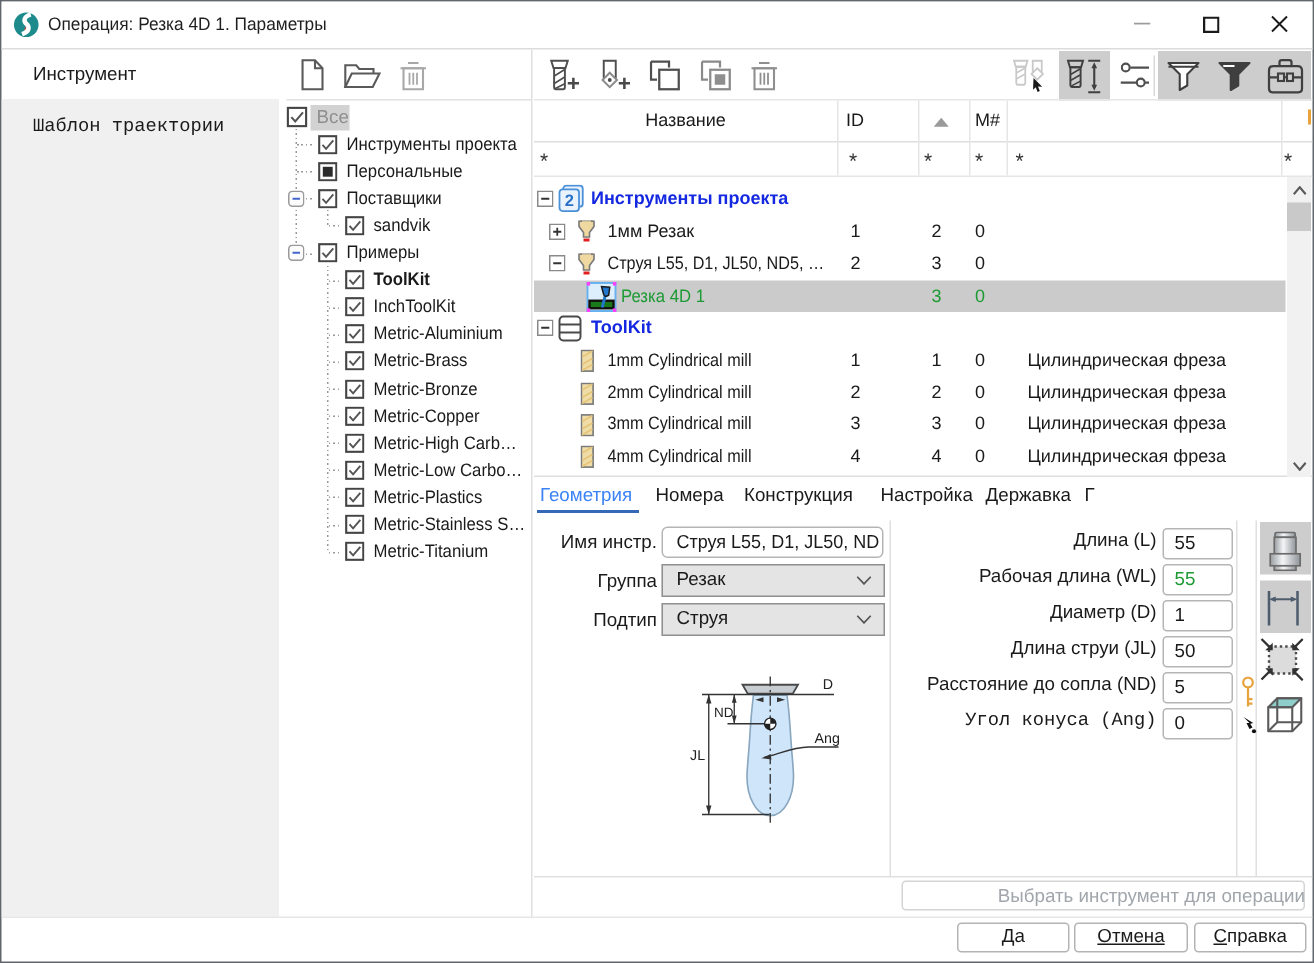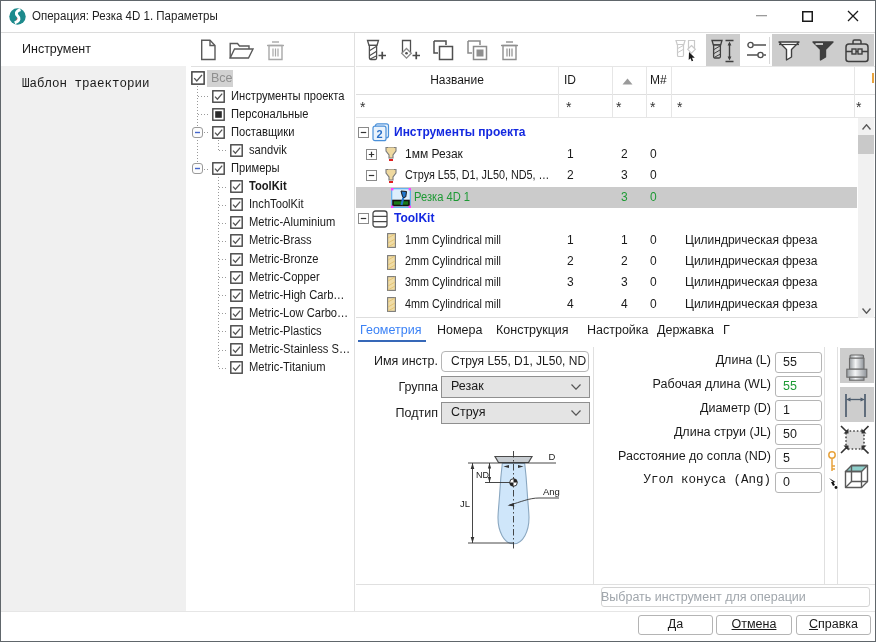--- a/index.html
+++ b/index.html
@@ -471,21 +471,21 @@
 <path d="M108 54 H88 C78 54 70 58 58.5 61" fill="none" stroke="#333" stroke-width="0.9"></path>
 <path d="M56.5 61.5 L62.5 58.9 L63.4 62.4 Z" fill="#333"></path>
 <text x="92" y="51" font-family="Liberation Sans" font-size="9.5" fill="#222">Ang</text>
 <text x="25" y="34" font-family="Liberation Sans" font-size="9" fill="#222">ND</text>
 <text x="9" y="62.5" font-family="Liberation Sans" font-size="9.5" fill="#222">JL</text>
 <text x="97.5" y="15.5" font-family="Liberation Sans" font-size="9.5" fill="#222">D</text>
 </svg>
 
 <div class="hline" style="left:355px;top:583px;width:519px;"></div>
 <div class="a" style="left:600px;top:586px;width:267px;height:18px;border:1px solid #d4d4d4;border-radius:3px;"></div>
-<div class="t" style="left:600px;top:589px;width:269px;text-align:left;color:#a0a6ac;font-size:12.5px;">Выбрать инструмент для операции</div>
+<div class="t" style="left:600px;top:589px;width:269px;text-align:right;color:#a0a6ac;font-size:12.5px;">Выбрать инструмент для операции</div>
 <div class="hline" style="left:0;top:610px;width:874px;background:#e6e6e6;"></div>
 <div class="a" style="left:637px;top:614px;width:73px;height:18px;border:1px solid #b4b4b4;border-radius:3px;background:#fff;"></div>
 <div class="t" style="left:637px;top:616px;width:75px;text-align:center;font-size:12.5px;"><span style="text-decoration:underline;">Д</span>а</div>
 <div class="a" style="left:715px;top:614px;width:74px;height:18px;border:1px solid #b4b4b4;border-radius:3px;background:#fff;"></div>
 <div class="t" style="left:715px;top:616px;width:76px;text-align:center;font-size:12.5px;text-decoration:underline;">Отмена</div>
 <div class="a" style="left:795px;top:614px;width:73px;height:18px;border:1px solid #b4b4b4;border-radius:3px;background:#fff;"></div>
 <div class="t" style="left:795px;top:616px;width:75px;text-align:center;font-size:12.5px;"><span style="text-decoration:underline;">С</span>правка</div>
 
 </div>
 

